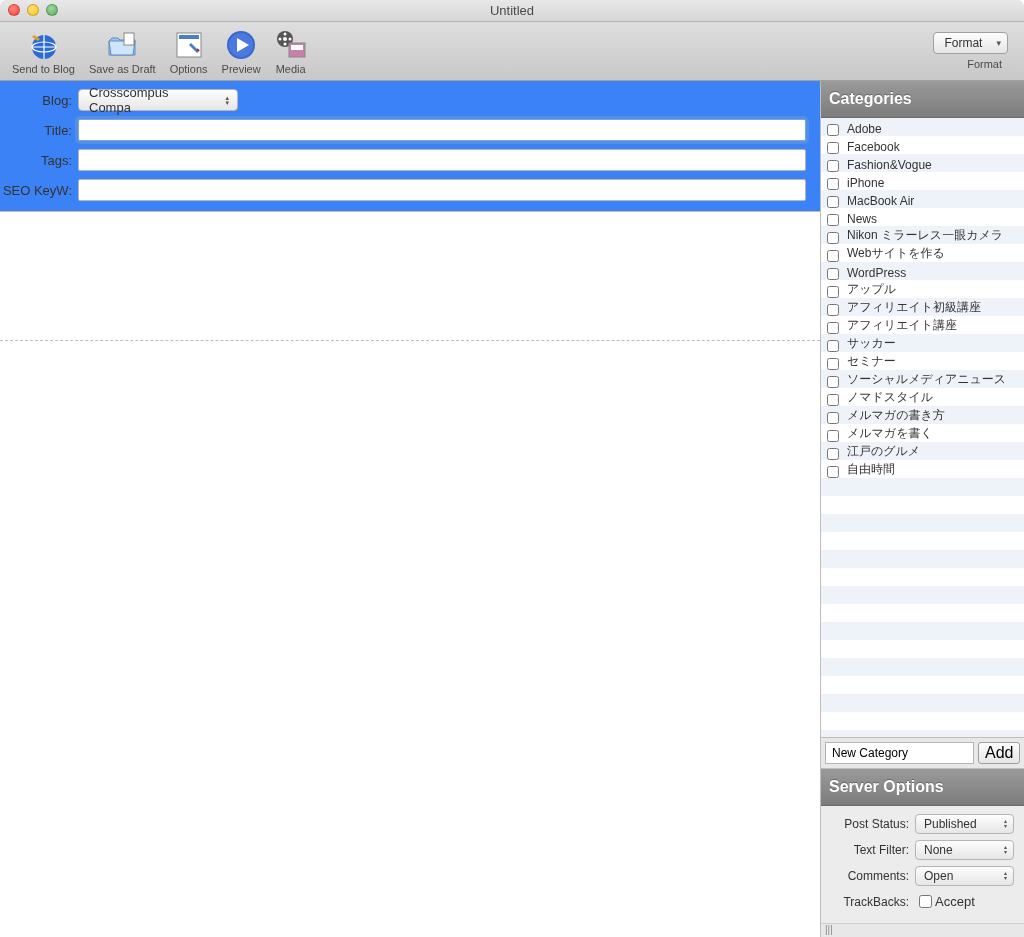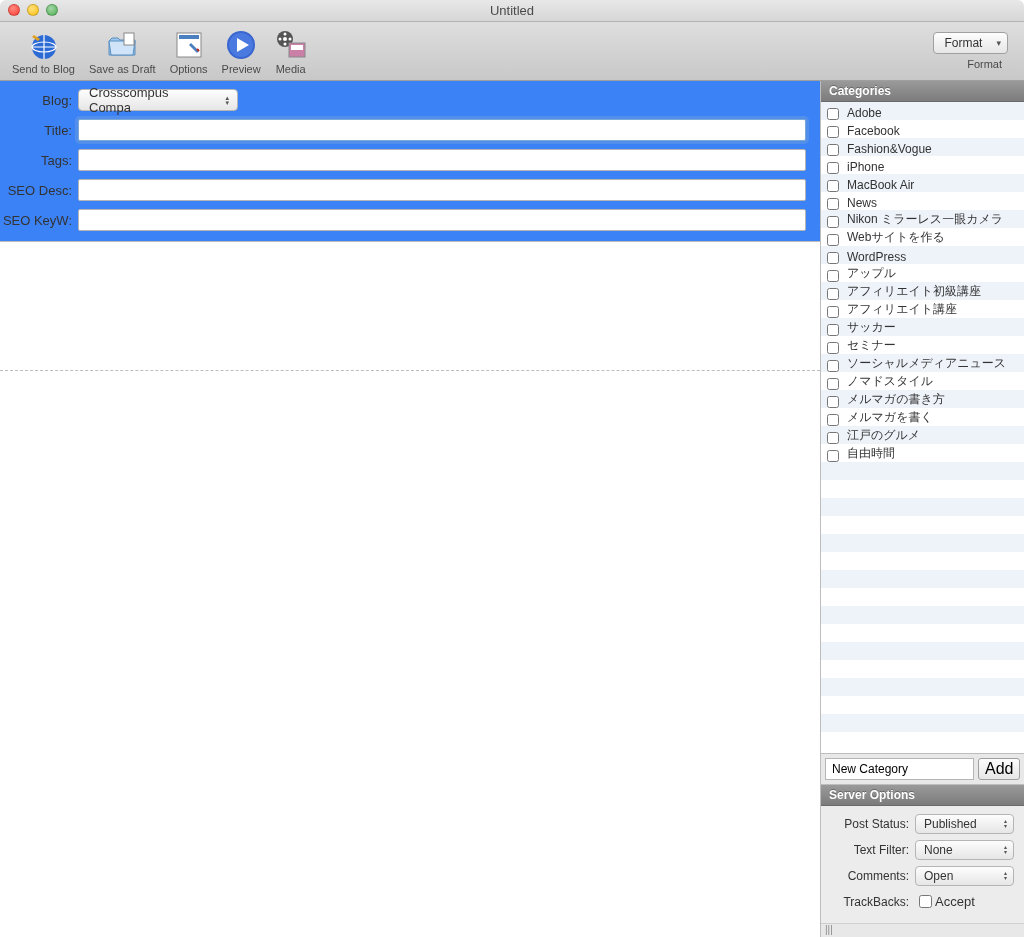--- a/index.html
+++ b/index.html
@@ -201,22 +201,22 @@
     width: 204px;
     border-left: 1px solid #bdbdbd;
     background: #ececec;
     display: flex;
     flex-direction: column;
   }
   .section-header {
     background: linear-gradient(to bottom, #9a9a9a, #7c7c7c);
     color: #fff;
     font-weight: bold;
-    font-size: 12px;
-    padding: 3px 8px;
+    font-size: 16px;
+    padding: 9px 8px;
     border-bottom: 1px solid #6a6a6a;
     text-shadow: 0 -1px 0 rgba(0,0,0,0.3);
   }
   .cat-list {
     flex: 1;
     overflow: auto;
     background: #fff;
   }
   .cat-row {
     height: 18px;
@@ -408,24 +408,20 @@
           <div class="field-label">Title:</div>
           <input class="text-input focused" value="" style="">
         </div>
 
         <div class="field-row">
           <div class="field-label">Tags:</div>
           <input class="text-input" value="" style="">
         </div>
 
 
-        <div class="field-row">
-          <div class="field-label">SEO Desc:</div>
-          <input class="text-input" value="" style="">
-        </div>
 
         <div class="field-row">
           <div class="field-label">SEO KeyW:</div>
           <input class="text-input" value="" style="">
         </div>
       </div>
 
       <div class="editor-area">
         <div class="divider-dashed"></div>
       </div>

